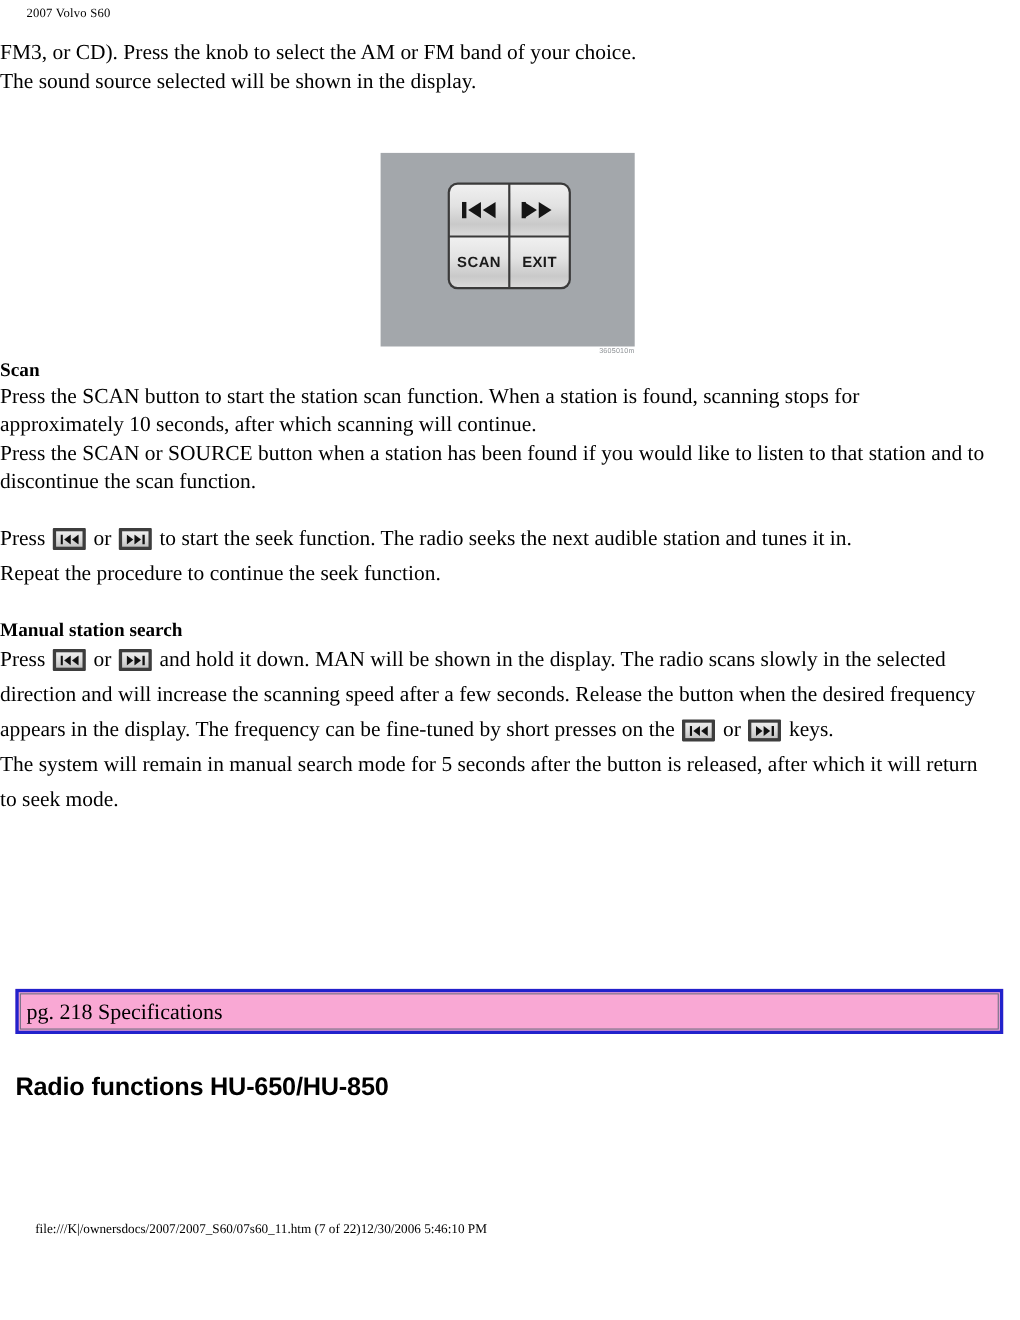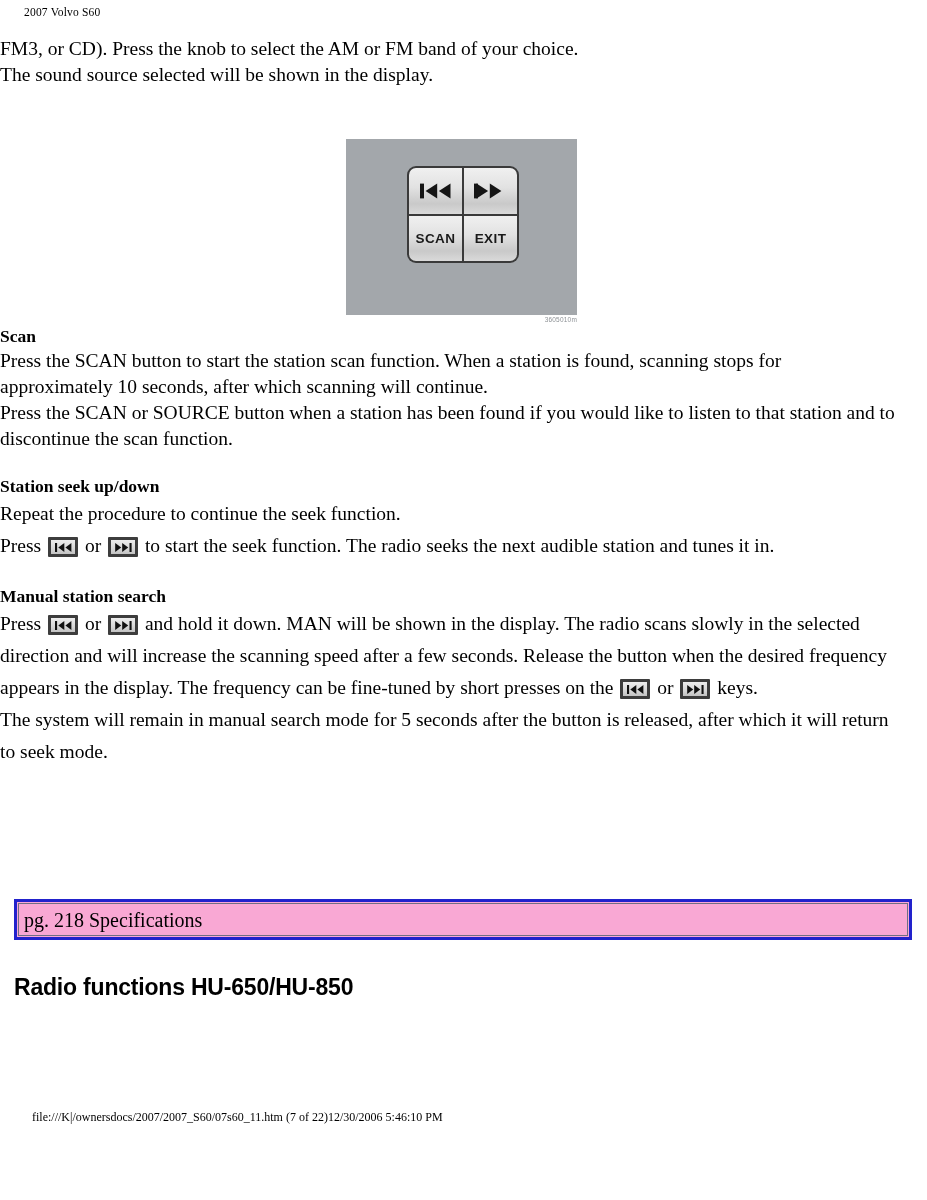--- a/index.html
+++ b/index.html
@@ -211,39 +211,38 @@
     <p class="body">The sound source selected will be shown in the display.</p>
 
     <div style="height:236px"></div>
 
     <h3 class="sub">Scan</h3>
     <p class="body">Press the SCAN button to start the station scan function. When a station is found, scanning stops for approximately 10 seconds, after which scanning will continue.</p>
     <p class="body">Press the SCAN or SOURCE button when a station has been found if you would like to listen to that station and to discontinue the scan function.</p>
 
     <div class="gap-md"></div>
 
-    <h3 class="sub">Station seek up/down</h3>
-    <p class="body-loose">Repeat the procedure to continue the seek function.</p>
     <p class="body-loose"><span>Press</span>
       <span class="inline-key"><span class="face">
             <svg width="17" height="9" viewBox="0 0 17 9">
               <rect x="0" y="0" width="2.1" height="9" fill="#111"></rect>
               <polygon points="9.3,0 9.3,9 3.3,4.5" fill="#111"></polygon>
               <polygon points="16.4,0 16.4,9 10.4,4.5" fill="#111"></polygon>
             </svg>
           </span></span>
       <span>or</span>
       <span class="inline-key"><span class="face">
             <svg width="17" height="9" viewBox="0 0 17 9">
               <polygon points="0.2,0 0.2,9 6.2,4.5" fill="#111"></polygon>
               <polygon points="7.2,0 7.2,9 13.2,4.5" fill="#111"></polygon>
               <rect x="14.5" y="0" width="2.1" height="9" fill="#111"></rect>
             </svg>
           </span></span>
       <span>to start the seek function. The radio seeks the next audible station and tunes it in.</span></p>
+    <p class="body-loose">Repeat the procedure to continue the seek function.</p>
 
     <div class="gap-md"></div>
 
     <h3 class="sub">Manual station search</h3>
     <p class="body-loose"><span>Press</span>
       <span class="inline-key"><span class="face">
             <svg width="17" height="9" viewBox="0 0 17 9">
               <rect x="0" y="0" width="2.1" height="9" fill="#111"></rect>
               <polygon points="9.3,0 9.3,9 3.3,4.5" fill="#111"></polygon>
               <polygon points="16.4,0 16.4,9 10.4,4.5" fill="#111"></polygon>

